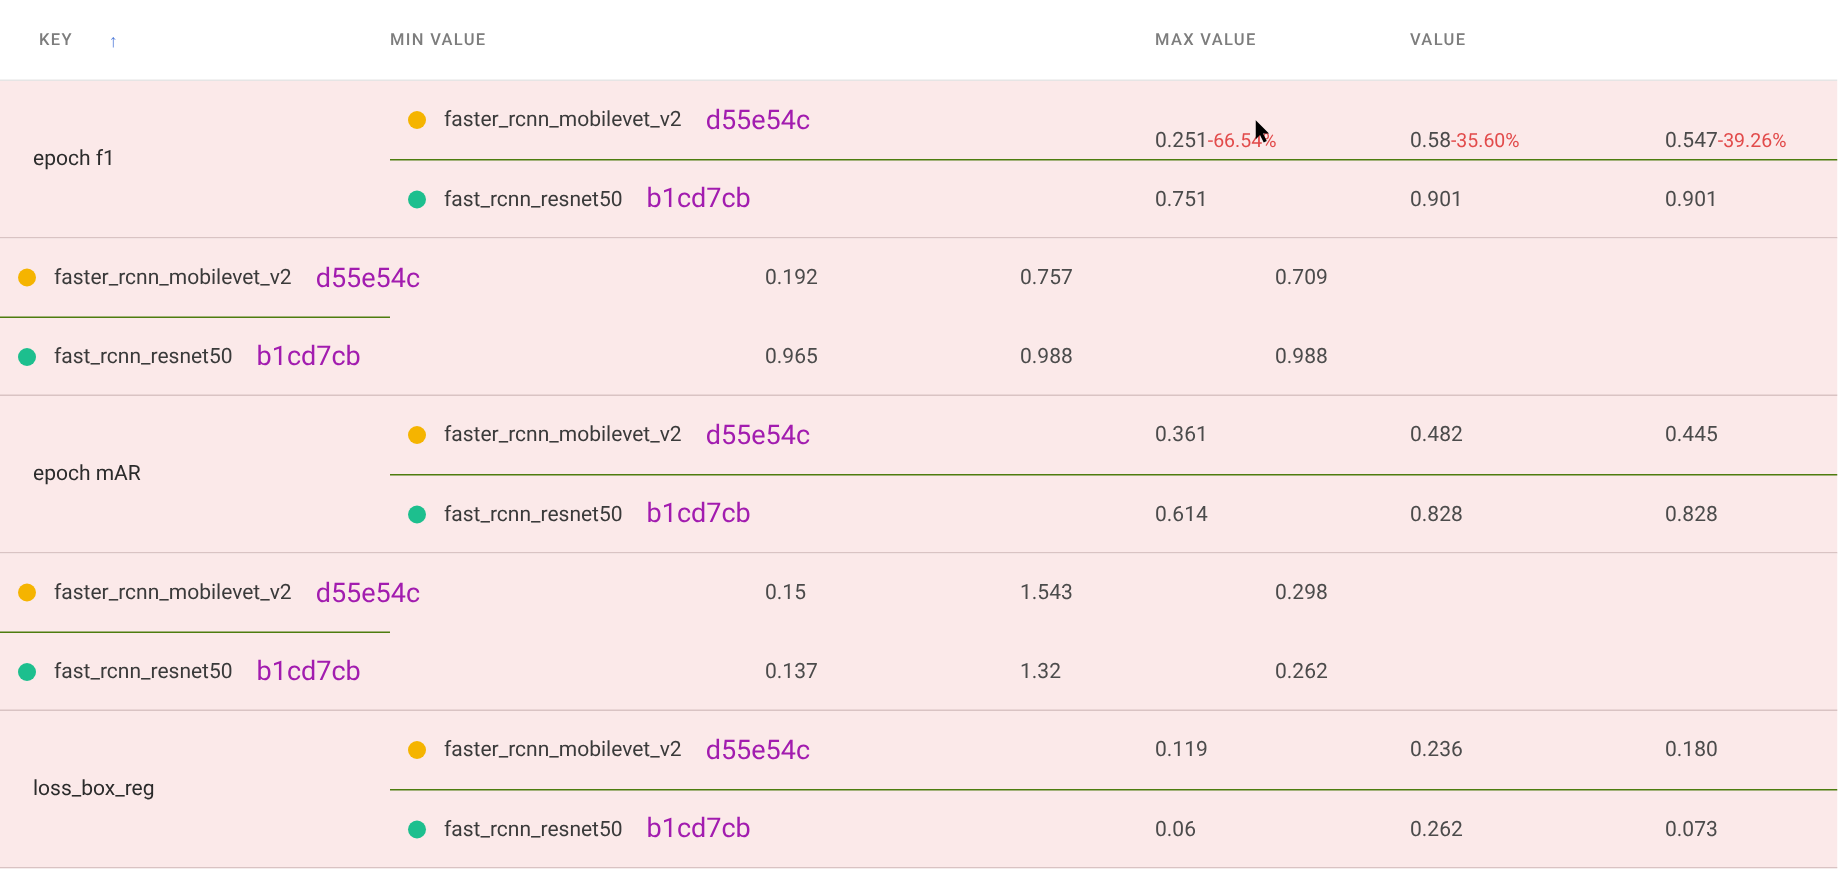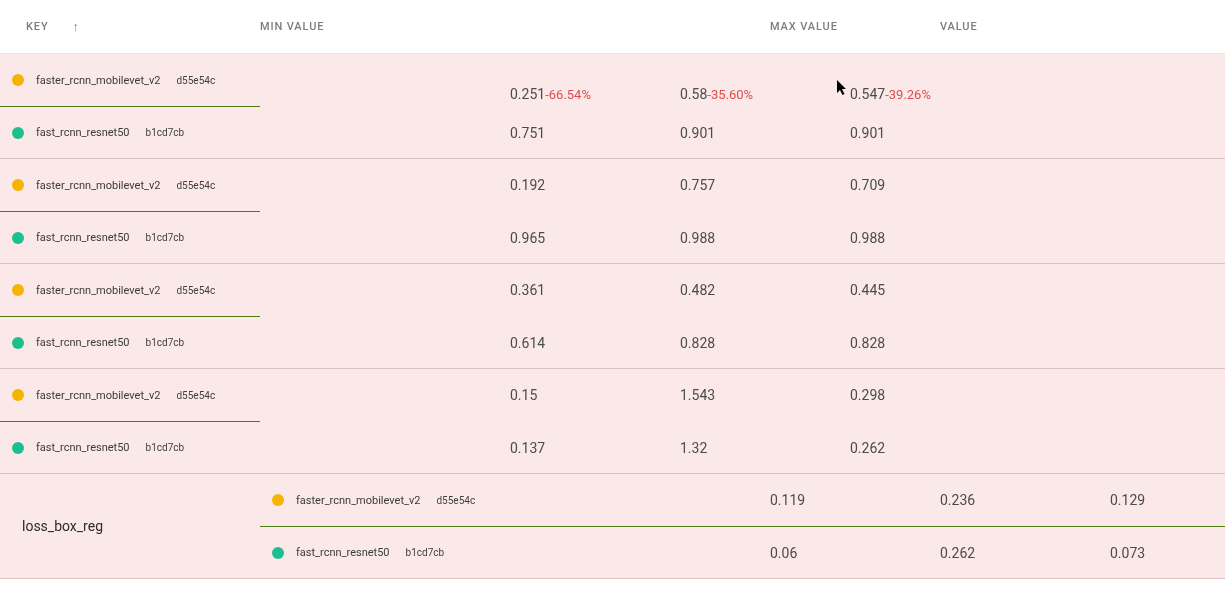--- a/index.html
+++ b/index.html
@@ -66,25 +66,25 @@
     padding-left: 12px;
   }
   .dot {
     width: 12px;
     height: 12px;
     border-radius: 50%;
     flex: 0 0 12px;
   }
   .exp-name {
     color: #3a3a3a;
-    font-size: 11px;
+    font-size: 14px;
   }
   .exp-hash {
-    color: #404040;
-    font-size: 10px;
+    color: #a21caf;
+    font-size: 18px;
     margin-left: 4px;
   }
   .num-cell {
     display: flex;
     align-items: baseline;
     font-size: 14px;
     color: #555;
   }
   .num-cell .val { color: #4b4b4b; }
   .delta {
@@ -115,20 +115,21 @@
     <div class="header-cell">
       <span>MAX VALUE</span>
     </div>
     <div class="header-cell">
       <span>VALUE</span>
     </div>
   </div>
 
   <div id="groups-container">
       <div class="group">
+        <div class="group-key">epoch f1</div>
         <div class="rows">
           <div class="row">
             <div class="exp-cell">
               <span class="dot" style="background: rgb(245, 180, 0);"></span>
               <span class="exp-name">faster_rcnn_mobilevet_v2</span>
               <span class="exp-hash">d55e54c</span>
             </div>
             <div class="num-cell">
               <span class="val">0.251</span>
               <span class="delta">-66.54%</span>
@@ -190,20 +191,21 @@
             <div class="num-cell">
               <span class="val">0.988</span>
             </div>
             <div class="num-cell">
               <span class="val">0.988</span>
             </div>
           </div>
         </div>
       </div>
       <div class="group">
+        <div class="group-key">epoch mAR</div>
         <div class="rows">
           <div class="row">
             <div class="exp-cell">
               <span class="dot" style="background: rgb(245, 180, 0);"></span>
               <span class="exp-name">faster_rcnn_mobilevet_v2</span>
               <span class="exp-hash">d55e54c</span>
             </div>
             <div class="num-cell">
               <span class="val">0.361</span>
             </div>
@@ -277,21 +279,21 @@
               <span class="exp-name">faster_rcnn_mobilevet_v2</span>
               <span class="exp-hash">d55e54c</span>
             </div>
             <div class="num-cell">
               <span class="val">0.119</span>
             </div>
             <div class="num-cell">
               <span class="val">0.236</span>
             </div>
             <div class="num-cell">
-              <span class="val">0.129</span>
+              <span class="val">0.180</span>
             </div>
           </div>
           <div class="row">
             <div class="exp-cell">
               <span class="dot" style="background: rgb(29, 191, 142);"></span>
               <span class="exp-name">fast_rcnn_resnet50</span>
               <span class="exp-hash">b1cd7cb</span>
             </div>
             <div class="num-cell">
               <span class="val">0.06</span>

